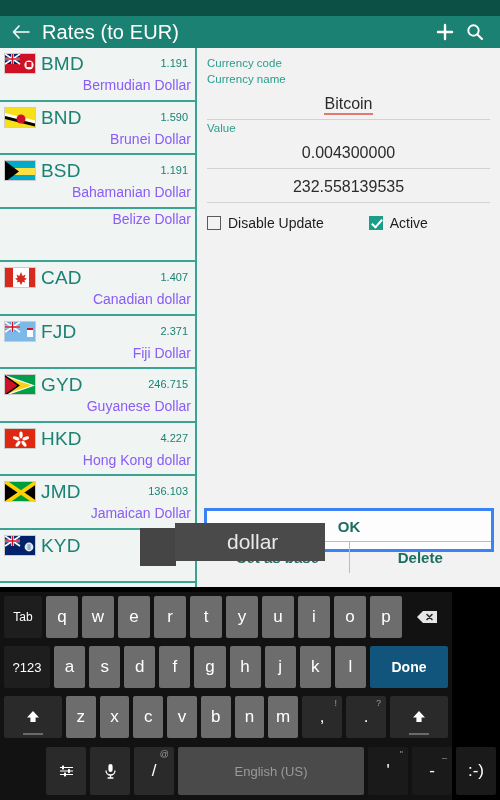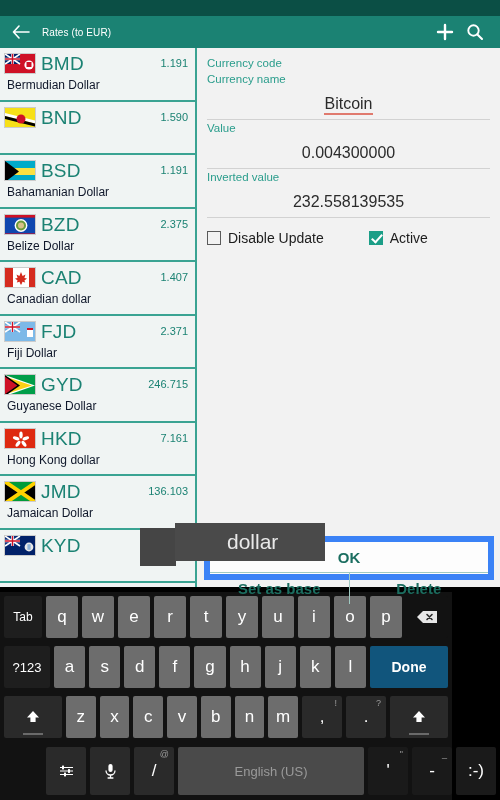--- a/index.html
+++ b/index.html
@@ -13,21 +13,21 @@
   
   .statusbar { height:16px; background:#0b4f45; }
 
   
   .actionbar {
     height:32px; background:#1b8273;
     display:flex; align-items:center; padding:0 10px;
   }
   .ab-back { width:22px; height:22px; display:flex; align-items:center; justify-content:center; }
   .ab-title {
-    color:#ffffff; font-size:10px; margin-left:10px; letter-spacing:.1px;
+    color:#ffffff; font-size:20px; margin-left:10px; letter-spacing:.1px;
     white-space:nowrap;
   }
   .ab-spacer { flex:1; }
   .ab-icon { width:30px; height:26px; display:flex; align-items:center; justify-content:center; }
 
   
   .content { position:relative; display:flex; height:539px; background:#f2f4f3; }
 
   
   .list {
@@ -38,21 +38,21 @@
     position:relative; height:53.5px; border-bottom:2px solid #3aa392;
     background:#f0f4f3; padding:2px 4px 0 4px;
   }
   .row-top { display:flex; align-items:center; height:27px; }
   .flag {
     width:32px; height:21px; flex:0 0 32px; margin-right:5px;
     border:1px solid #ccc; position:relative; overflow:hidden; background:#fff;
   }
   .code { color:#1b8273; font-size:19px; line-height:19px; letter-spacing:.2px; }
   .rate { margin-left:auto; color:#1b8273; font-size:11px; line-height:15px; padding-right:3px; }
-  .cname { color:#0f172a; font-size:12px; line-height:17px; padding-left:3px; white-space:nowrap; }
+  .cname { color:#8b5cf6; font-size:14px; line-height:17px; padding-left:3px; white-space:nowrap;text-align:right; }
 
   
   .detail { flex:1; background:#f2f2f2; padding:8px 10px 0 10px; position:relative; }
   .field { margin-bottom:1px; }
   .flabel { color:#2a9d8c; font-size:11.5px; line-height:15px; }
   .fvalue {
     font-size:16px; color:#2b2b2b; text-align:center;
     padding:8px 0 6px 0; border-bottom:1px solid #d2d2d2;
   }
   .fvalue.hint { color:#b9b9b9; }
@@ -65,22 +65,22 @@
   .cbox.on { background:#1b9e87; border-color:#1b9e87; position:relative; }
   .cbox.on:after {
     content:""; position:absolute; left:4px; top:0px; width:4px; height:9px;
     border:solid #fff; border-width:0 2px 2px 0; transform:rotate(42deg);
   }
   .clabel { font-size:14px; color:#1d1d1d; }
   .check2 { margin-left:45px; }
 
   
   .btnbox {
-    position:absolute; left:204px; top:536px; width:290px; height:44px;
-    border:6px solid #3b82f6; background:#fdfdfd; z-index:5;
+    position:absolute; left:204px; top:508px; width:290px; height:44px;
+    border:3px solid #3b82f6; background:#fdfdfd; z-index:5;
   }
   .btnrow { display:flex; height:31px; }
   .btn {
     flex:1; display:flex; align-items:center; justify-content:center;
     color:#1b6e60; font-size:15px; font-weight:bold;
   }
   .btnrow.top .btn { border-bottom:1px solid #9fc9c1; }
   .btn.ok { flex:0 0 100%; }
   .btn.setbase { border-right:1px solid #9fc9c1; }
 
@@ -174,47 +174,36 @@
           <div class="row-top">
             <span class="flag"><svg viewBox="0 0 32 21" width="32" height="21">
                 <rect width="32" height="21" fill="#f7e017"></rect>
                 <path d="M0 5 L32 13 L32 16 L0 8 Z" fill="#fff"></path>
                 <path d="M0 8 L32 16 L32 19 L0 11 Z" fill="#000"></path>
                 <circle cx="16" cy="11" r="4.5" fill="#cf1126"></circle>
               </svg></span>
             <span class="code">BND</span>
             <span class="rate">1.590</span>
           </div>
+          <div class="cname">Brunei Dollar</div>
         </div>
         <div class="row">
           <div class="row-top">
             <span class="flag"><svg viewBox="0 0 32 21" width="32" height="21">
                 <rect width="32" height="7" fill="#00abc9"></rect>
                 <rect y="7" width="32" height="7" fill="#fae042"></rect>
                 <rect y="14" width="32" height="7" fill="#00abc9"></rect>
                 <path d="M0 0 L14 10.5 L0 21 Z" fill="#000"></path>
               </svg></span>
             <span class="code">BSD</span>
             <span class="rate">1.191</span>
           </div>
           <div class="cname">Bahamanian Dollar</div>
         </div>
         <div class="row">
-          <div class="row-top">
-            <span class="flag"><svg viewBox="0 0 32 21" width="32" height="21">
-                <rect width="32" height="21" fill="#0f47af"></rect>
-                <rect width="32" height="2.6" fill="#ce1126"></rect>
-                <rect y="18.4" width="32" height="2.6" fill="#ce1126"></rect>
-                <circle cx="16" cy="10.5" r="6.4" fill="#fff"></circle>
-                <circle cx="16" cy="10.5" r="5" fill="#6a9a3a"></circle>
-                <circle cx="16" cy="10.5" r="3" fill="#d8c08a"></circle>
-              </svg></span>
-            <span class="code">BZD</span>
-            <span class="rate">2.375</span>
-          </div>
           <div class="cname">Belize Dollar</div>
         </div>
         <div class="row">
           <div class="row-top">
             <span class="flag"><svg viewBox="0 0 32 21" width="32" height="21">
                 <rect width="32" height="21" fill="#fff"></rect>
                 <rect width="8" height="21" fill="#d52b1e"></rect>
                 <rect x="24" width="8" height="21" fill="#d52b1e"></rect>
                 <path d="M16 4 L17.6 8 L20.5 6.5 L19.4 10 L22 10.6 L19.4 12.4 L20.2 14.4 L17.3 13.8 L16.8 17 L16 15 L15.2 17 L14.7 13.8 L11.8 14.4 L12.6 12.4 L10 10.6 L12.6 10 L11.5 6.5 L14.4 8 Z" fill="#d52b1e"></path>
               </svg></span>
@@ -259,21 +248,21 @@
                 <rect width="32" height="21" fill="#de2910"></rect>
                 <g fill="#fff">
                   <ellipse cx="16" cy="6" rx="1.7" ry="3.4"></ellipse>
                   <ellipse cx="20.8" cy="9.4" rx="1.7" ry="3.4" transform="rotate(72 20.8 9.4)"></ellipse>
                   <ellipse cx="19" cy="14.8" rx="1.7" ry="3.4" transform="rotate(144 19 14.8)"></ellipse>
                   <ellipse cx="13" cy="14.8" rx="1.7" ry="3.4" transform="rotate(216 13 14.8)"></ellipse>
                   <ellipse cx="11.2" cy="9.4" rx="1.7" ry="3.4" transform="rotate(288 11.2 9.4)"></ellipse>
                 </g>
               </svg></span>
             <span class="code">HKD</span>
-            <span class="rate">7.161</span>
+            <span class="rate">4.227</span>
           </div>
           <div class="cname">Hong Kong dollar</div>
         </div>
         <div class="row">
           <div class="row-top">
             <span class="flag"><svg viewBox="0 0 32 21" width="32" height="21">
                 <rect width="32" height="21" fill="#009b3a"></rect>
                 <path d="M0 0 L13 10.5 L0 21 Z" fill="#000"></path>
                 <path d="M32 0 L19 10.5 L32 21 Z" fill="#000"></path>
                 <path d="M0 0 L4 0 L32 19 L32 21 L28 21 L0 2 Z" fill="#fed100"></path>
@@ -310,21 +299,20 @@
       </div>
       <div class="field">
         <div class="flabel">Currency name</div>
         <div class="fvalue"><span class="spell">Bitcoin</span></div>
       </div>
       <div class="field">
         <div class="flabel">Value</div>
         <div class="fvalue">0.004300000</div>
       </div>
       <div class="field">
-        <div class="flabel">Inverted value</div>
         <div class="fvalue">232.558139535</div>
       </div>
       <div class="checkrow">
         <span class="cbox"></span>
         <span class="clabel">Disable Update</span>
         <span class="cbox on check2"></span>
         <span class="clabel">Active</span>
       </div>
     </div>
   </div>

